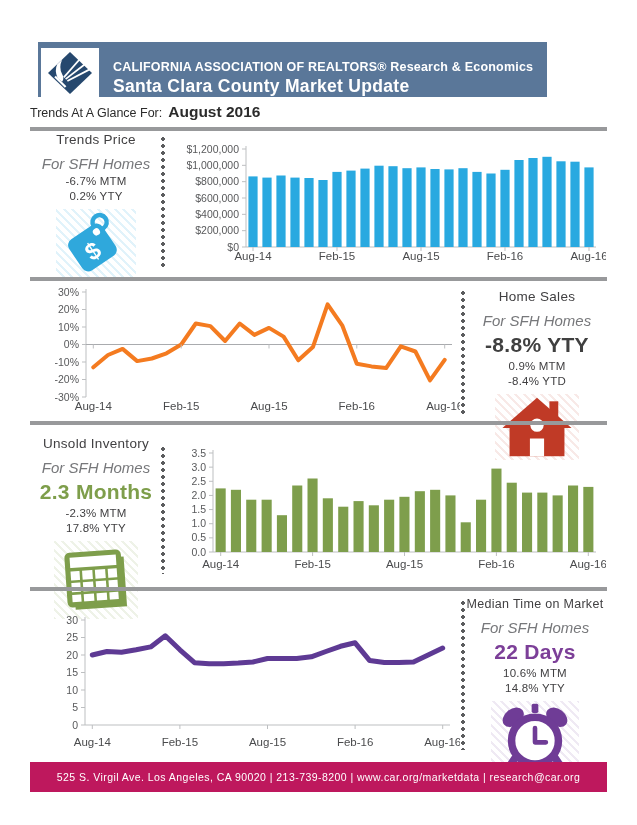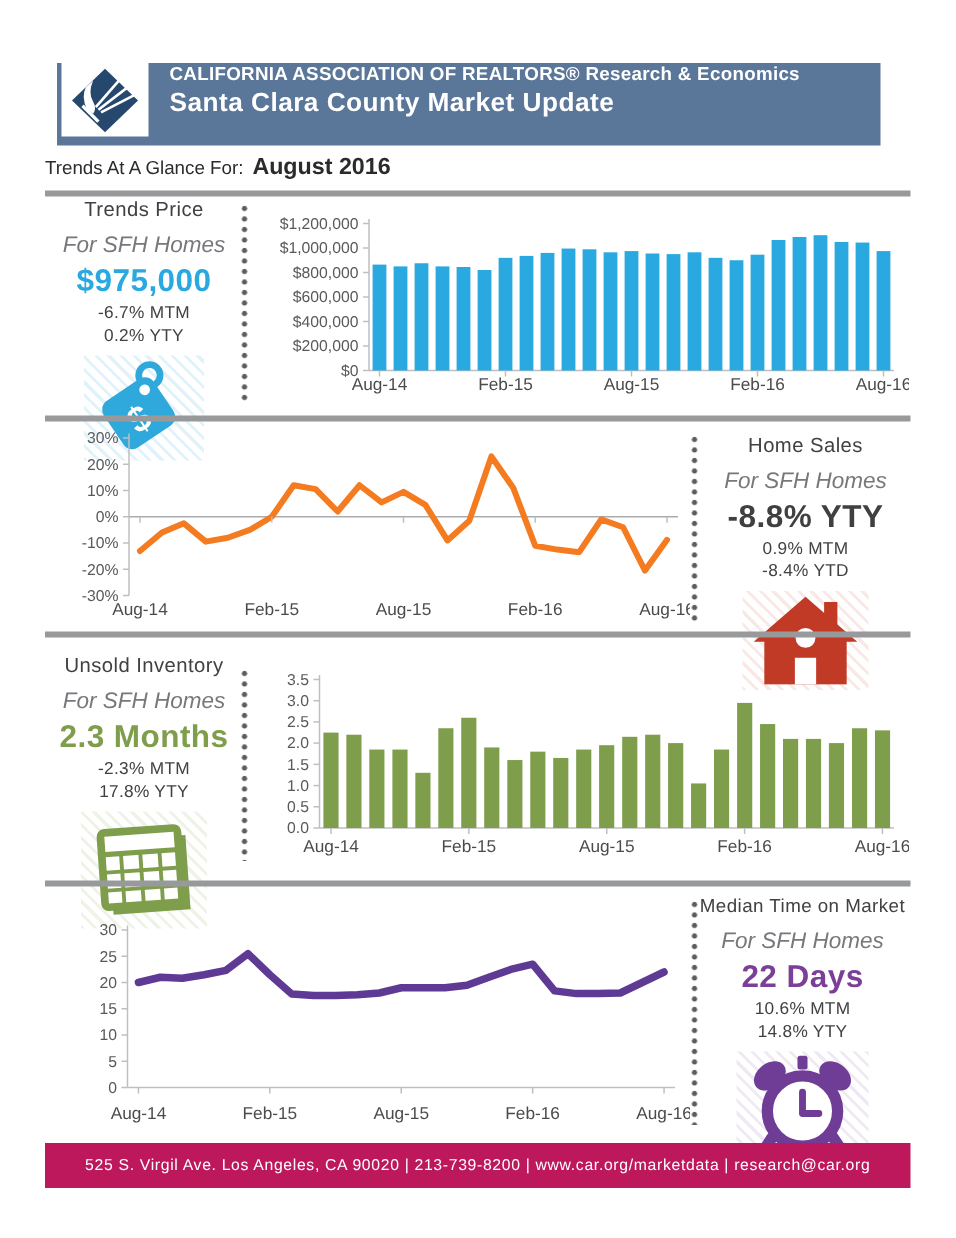--- a/index.html
+++ b/index.html
@@ -1,21 +1,21 @@
 <!DOCTYPE html>
 <html><head>
 <meta charset="utf-8">
 <style>
   html,body{margin:0;padding:0;background:#ffffff;}
   .page{position:relative;width:637px;height:825px;background:#fff;
         font-family:"Liberation Sans",sans-serif;overflow:hidden;}
 
   
-  .header{position:absolute;left:38px;top:42px;width:549px;height:55px;
-          background:#5A7799;display:flex;align-items:flex-start;}
+  .header{position:absolute;left:38px;top:42px;width:509px;height:55px;
+          background:#5A7799;display:flex;align-items:flex-end;}
   .logo-box{width:58px;height:49px;background:#fff;margin-left:3px;
             display:flex;align-items:center;justify-content:center;}
   .header-text{margin-left:14px;color:#fff;}
   .header-line1{font-size:12.5px;font-weight:bold;letter-spacing:.2px;}
   .header-line2{font-size:17.5px;font-weight:bold;letter-spacing:.3px;margin-top:2px;}
   .footer{position:absolute;left:30px;top:762px;width:577px;height:30px;background:#be185d;
           color:#fff;font-size:10.5px;letter-spacing:.45px;text-align:center;line-height:30px;}
 
   .tagline{position:absolute;left:30px;top:103px;width:577px;color:#2B2B2B;}
   .tagline .pre{font-size:12.5px;}
@@ -71,21 +71,20 @@
 
   <div class="tagline">
     <span class="pre">Trends At A Glance For:</span><span class="period">August 2016</span>
   </div>
 
   <div class="divider" style="top:127px"></div>
 
   <div class="panel" style="left:30px;top:132px;width:132px;">
     <div class="panel-title">Trends Price</div>
     <div class="panel-sub">For SFH Homes</div>
-    <div class="panel-value c-blue">$975,000</div>
     <div class="panel-stat">-6.7% MTM</div>
     <div class="panel-stat">0.2% YTY</div>
     <div class="icon-box hatch-blue" style="width:80px;height:70px;">
       <svg width="72" height="66" viewBox="0 0 80 74">
         <g transform="rotate(-34 40 37)">
           <circle cx="57" cy="19" r="8" fill="none" stroke="#2FA8DC" stroke-width="5"></circle>
           <rect x="12" y="17" width="45" height="42" rx="8" fill="#2FA8DC"></rect>
           <circle cx="48" cy="26" r="4" fill="#fff"></circle>
           <text x="25" y="51" font-size="27" font-weight="bold" fill="#fff">$</text>
         </g>

